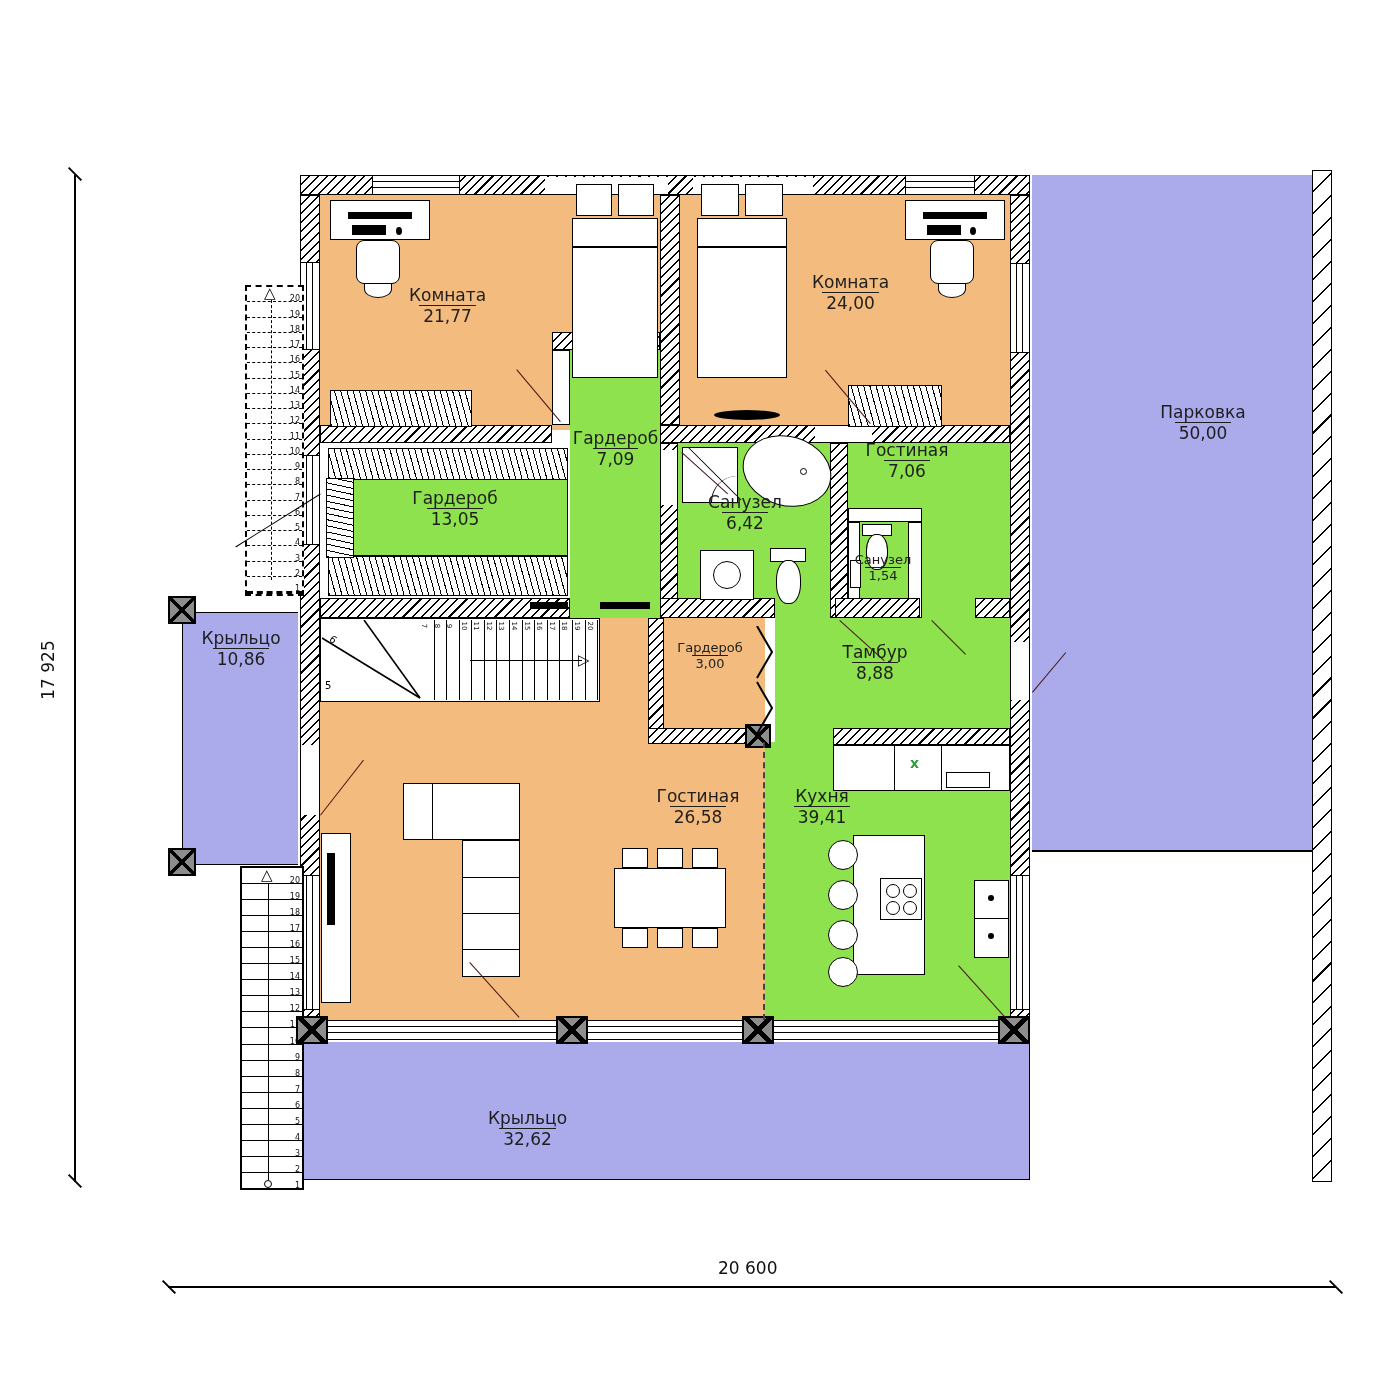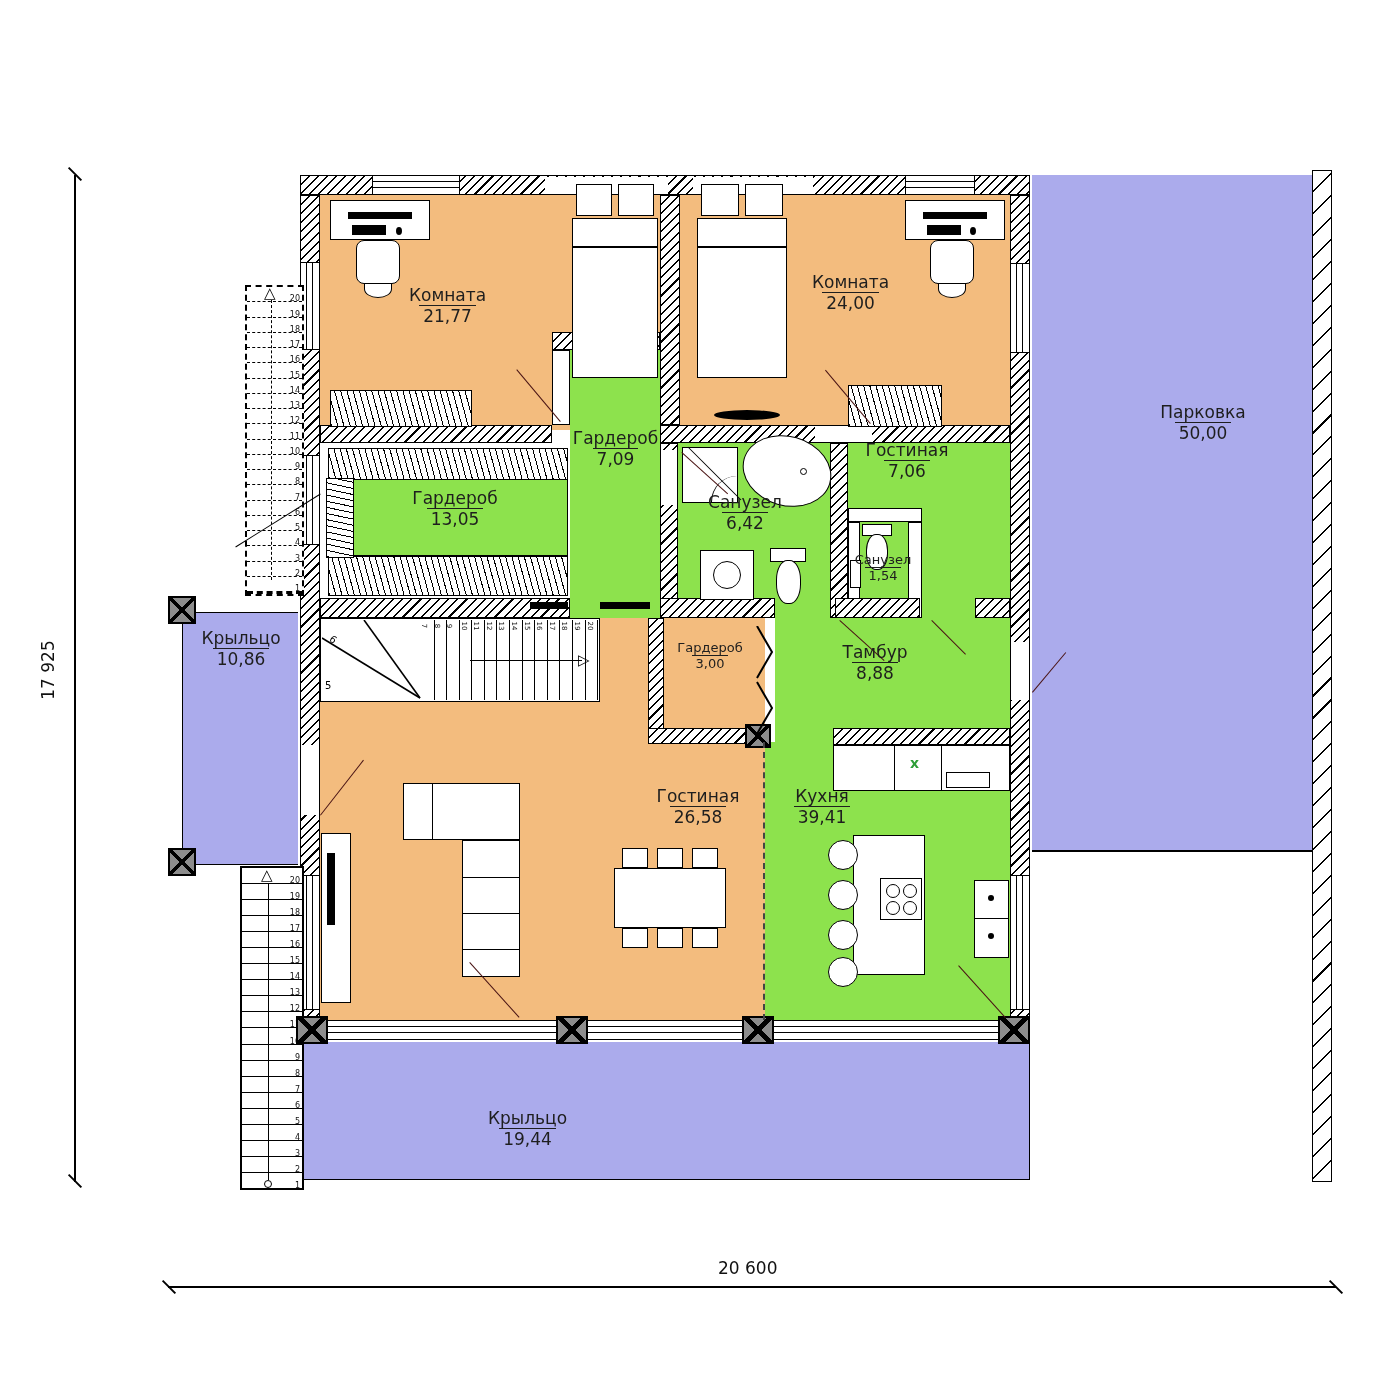--- a/index.html
+++ b/index.html
@@ -481,21 +481,21 @@
   <div class="label" style="left:638px;top:786px;width:120px;">
     <span class="rname">Гостиная</span>
     <span class="area">26,58</span>
   </div>
   <div class="label" style="left:772px;top:786px;width:100px;">
     <span class="rname">Кухня</span>
     <span class="area">39,41</span>
   </div>
   <div class="label" style="left:465px;top:1108px;width:125px;">
     <span class="rname">Крыльцо</span>
-    <span class="area">19,44</span>
+    <span class="area">32,62</span>
   </div>
   <div class="label" style="left:1138px;top:402px;width:130px;">
     <span class="rname">Парковка</span>
     <span class="area">50,00</span>
   </div>
 
   <div class="dim-line" style="left:74px;top:175px;width:2px;height:1007px;"></div>
   <div class="dim-tick" style="left:66px;top:173px;"></div>
   <div class="dim-tick" style="left:66px;top:1180px;"></div>
   <div class="dim-text" style="left:18px;top:660px;transform:rotate(-90deg);transform-origin:center;">17 925</div>

